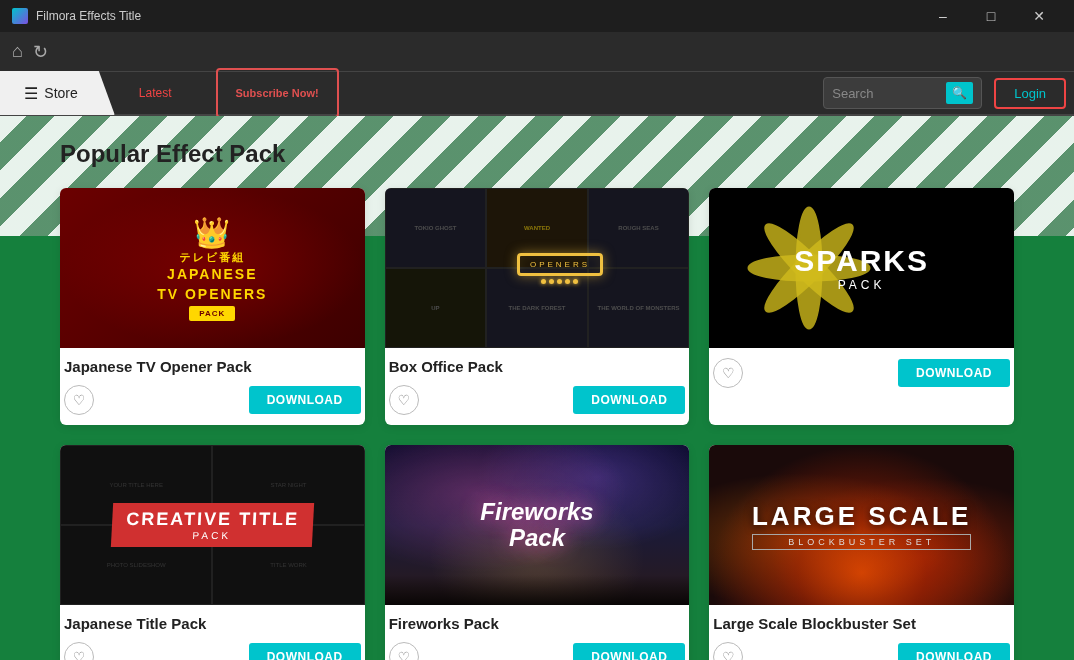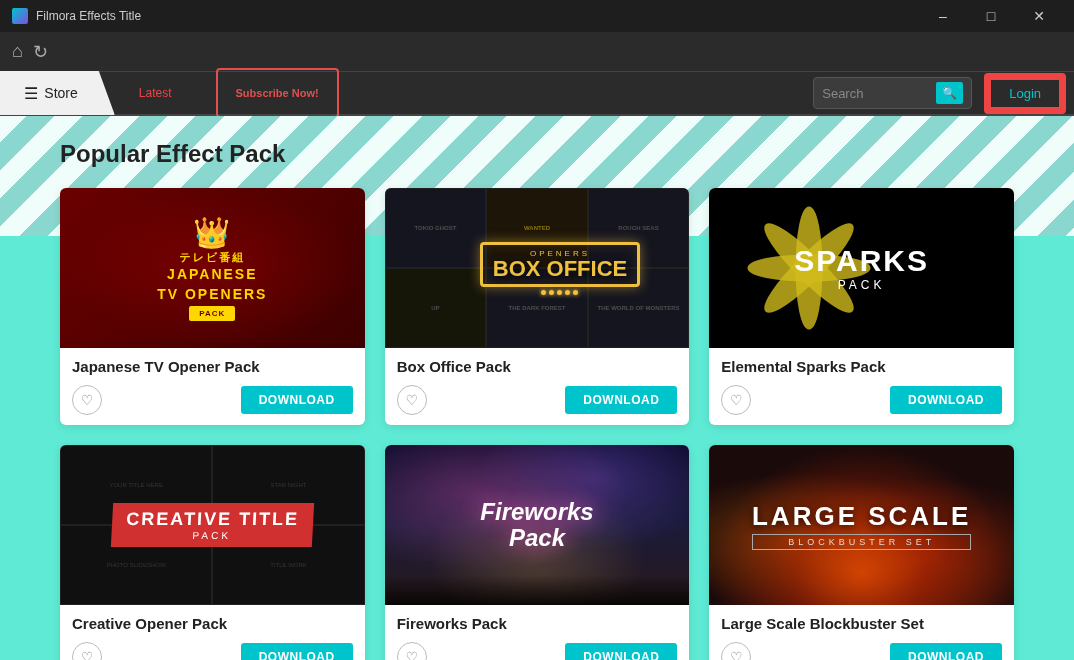--- a/index.html
+++ b/index.html
@@ -138,31 +138,31 @@
       color: white;
       padding: 4px 6px;
       cursor: pointer;
       font-size: 12px;
       margin-left: 4px;
       border-radius: 2px;
     }
     .login-btn {
       padding: 6px 18px;
       background: transparent;
-      border: 7px solid #ef4444;
+      border: 2px solid #ef4444;
       color: #00c4cc;
       font-size: 13px;
       border-radius: 4px;
       cursor: pointer;
       margin-right: 8px;
     }
 
     
     .main-content {
-      background: #5eead4;
+      background: #15803d;
       height: calc(660px - 32px - 40px - 44px);
       overflow-y: auto;
       position: relative;
     }
 
     
     .stripe-bg {
       position: absolute;
       top: 0;
       left: 0;
@@ -454,21 +454,21 @@
       font-size: 9px;
       color: #ddd;
       letter-spacing: 4px;
       text-transform: uppercase;
       border: 1px solid #aaa;
       padding: 2px 12px;
       margin-top: 2px;
     }
 
     .card-info {
-      padding: 10px 12px;
+      padding: 10px 4px;
     }
     .card-title {
       font-size: 15px;
       font-weight: bold;
       color: #222;
       margin-bottom: 10px;
     }
     .card-actions {
       display: flex;
       align-items: center;
@@ -584,21 +584,20 @@
             <div class="thumb-boxoffice-cell">TOKIO GHOST</div>
             <div class="thumb-boxoffice-cell" style="background:#2a1a00; color:#ffd700;">WANTED</div>
             <div class="thumb-boxoffice-cell">ROUGH SEAS</div>
             <div class="thumb-boxoffice-cell" style="background:#1a1a00;">UP</div>
             <div class="thumb-boxoffice-cell">The Dark Forest</div>
             <div class="thumb-boxoffice-cell">THE WORLD OF MONSTERS</div>
           </div>
           <div class="thumb-boxoffice-main">
             <div class="thumb-boxoffice-border">
               <div class="thumb-boxoffice-label">openers</div>
-              <div class="thumb-boxoffice-title">BOX OFFICE</div>
             </div>
             <div class="thumb-boxoffice-dots">
               <span class="dot"></span>
               <span class="dot"></span>
               <span class="dot"></span>
               <span class="dot"></span>
               <span class="dot"></span>
             </div>
           </div>
         </div>
@@ -622,21 +621,20 @@
               <ellipse rx="60" ry="12" transform="rotate(90)" fill="#e8d020" opacity="0.8"></ellipse>
               <ellipse rx="60" ry="12" transform="rotate(135)" fill="#e8d020" opacity="0.8"></ellipse>
             </g>
           </svg>
           <div class="thumb-sparks-text">
             <div class="thumb-sparks-big">SPARKS</div>
             <div class="thumb-sparks-sub">PACK</div>
           </div>
         </div>
         <div class="card-info">
-          <div class="card-title">Elemental Sparks Pack</div>
           <div class="card-actions">
             <button class="heart-btn">♡</button>
             <button class="download-btn">DOWNLOAD</button>
           </div>
         </div>
       </div>
 
       <div class="card">
         <div class="card-thumb thumb-creative">
           <div style="position:absolute;width:100%;height:100%;background:#111;display:grid;grid-template-columns:1fr 1fr;grid-template-rows:1fr 1fr;opacity:0.5;">
@@ -646,21 +644,21 @@
             <div style="border:1px solid #333;font-size:6px;color:#555;display:flex;align-items:center;justify-content:center;">TITLE WORK</div>
           </div>
           <div class="thumb-creative-inner">
             <div class="thumb-creative-box">
               <div class="thumb-creative-big">CREATIVE TITLE</div>
               <div class="thumb-creative-sub">PACK</div>
             </div>
           </div>
         </div>
         <div class="card-info">
-          <div class="card-title">Creative Opener Pack</div>
+          <div class="card-title">Japanese Title Pack</div>
           <div class="card-actions">
             <button class="heart-btn">♡</button>
             <button class="download-btn">DOWNLOAD</button>
           </div>
         </div>
       </div>
 
       <div class="card">
         <div class="card-thumb thumb-fireworks">
           <div class="thumb-fireworks-sparkle"></div>

